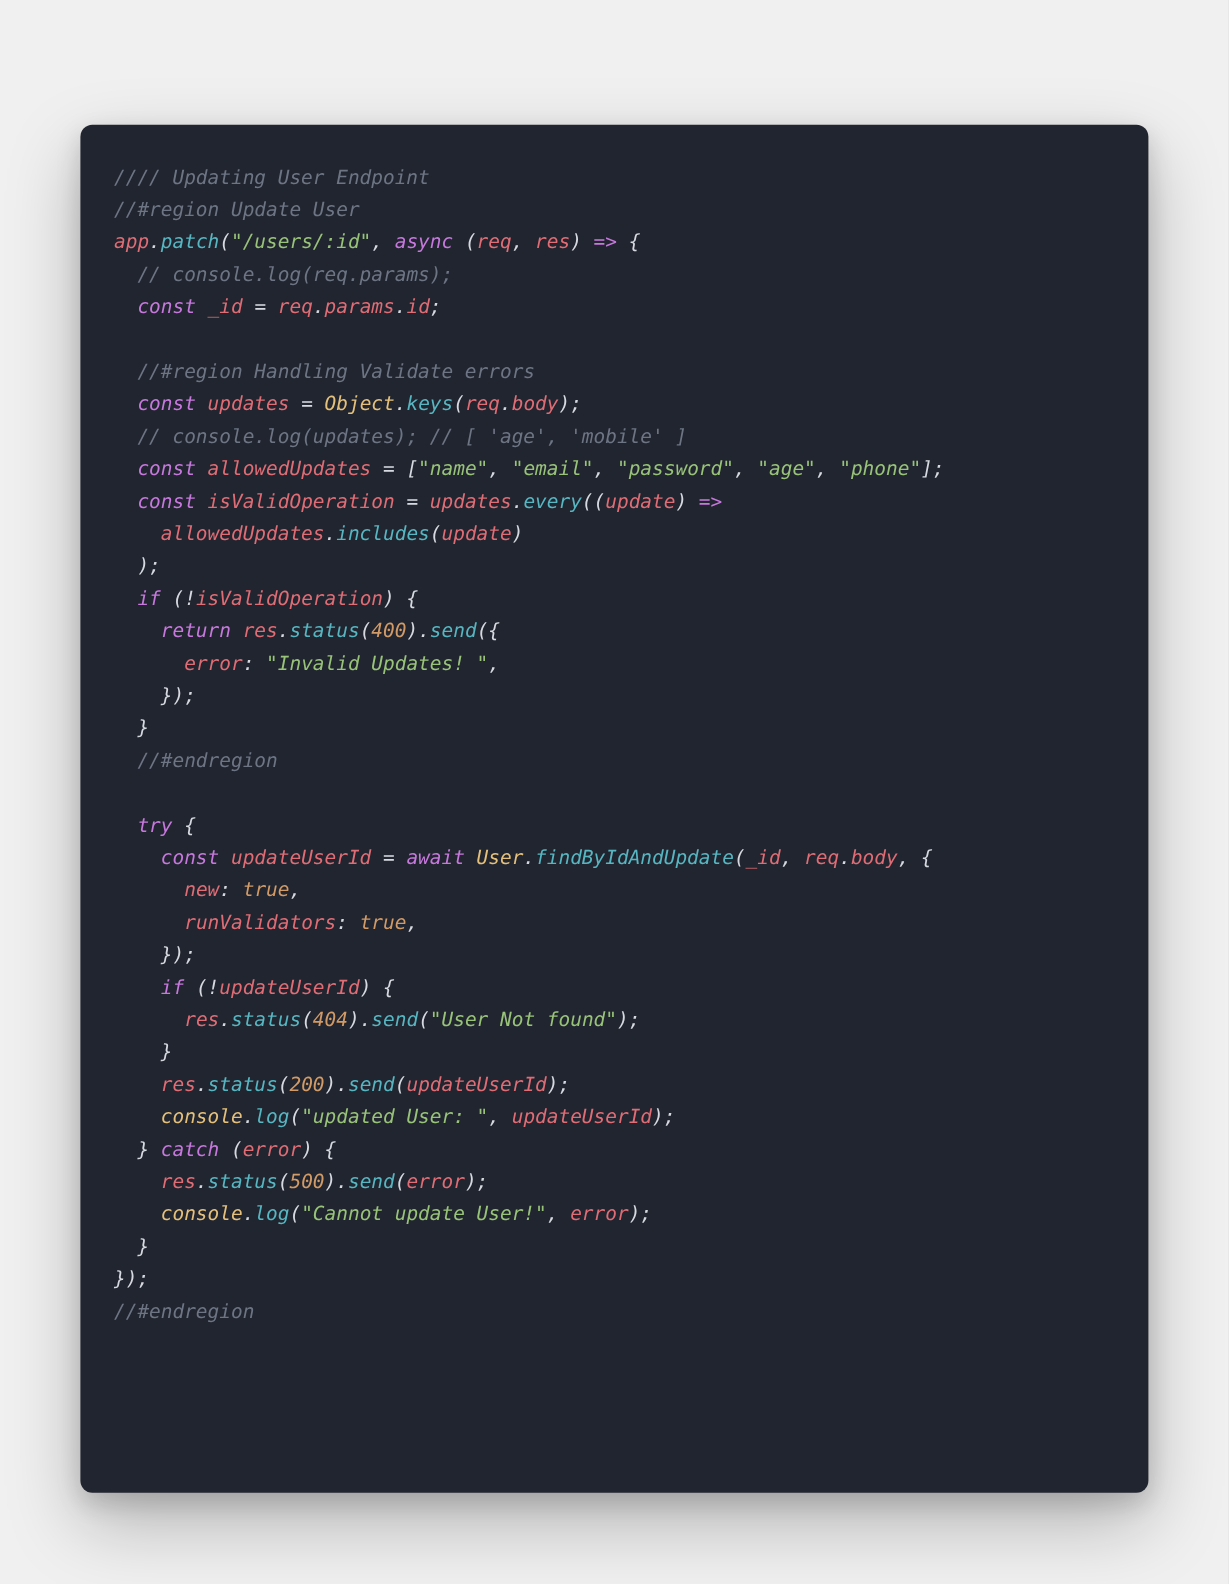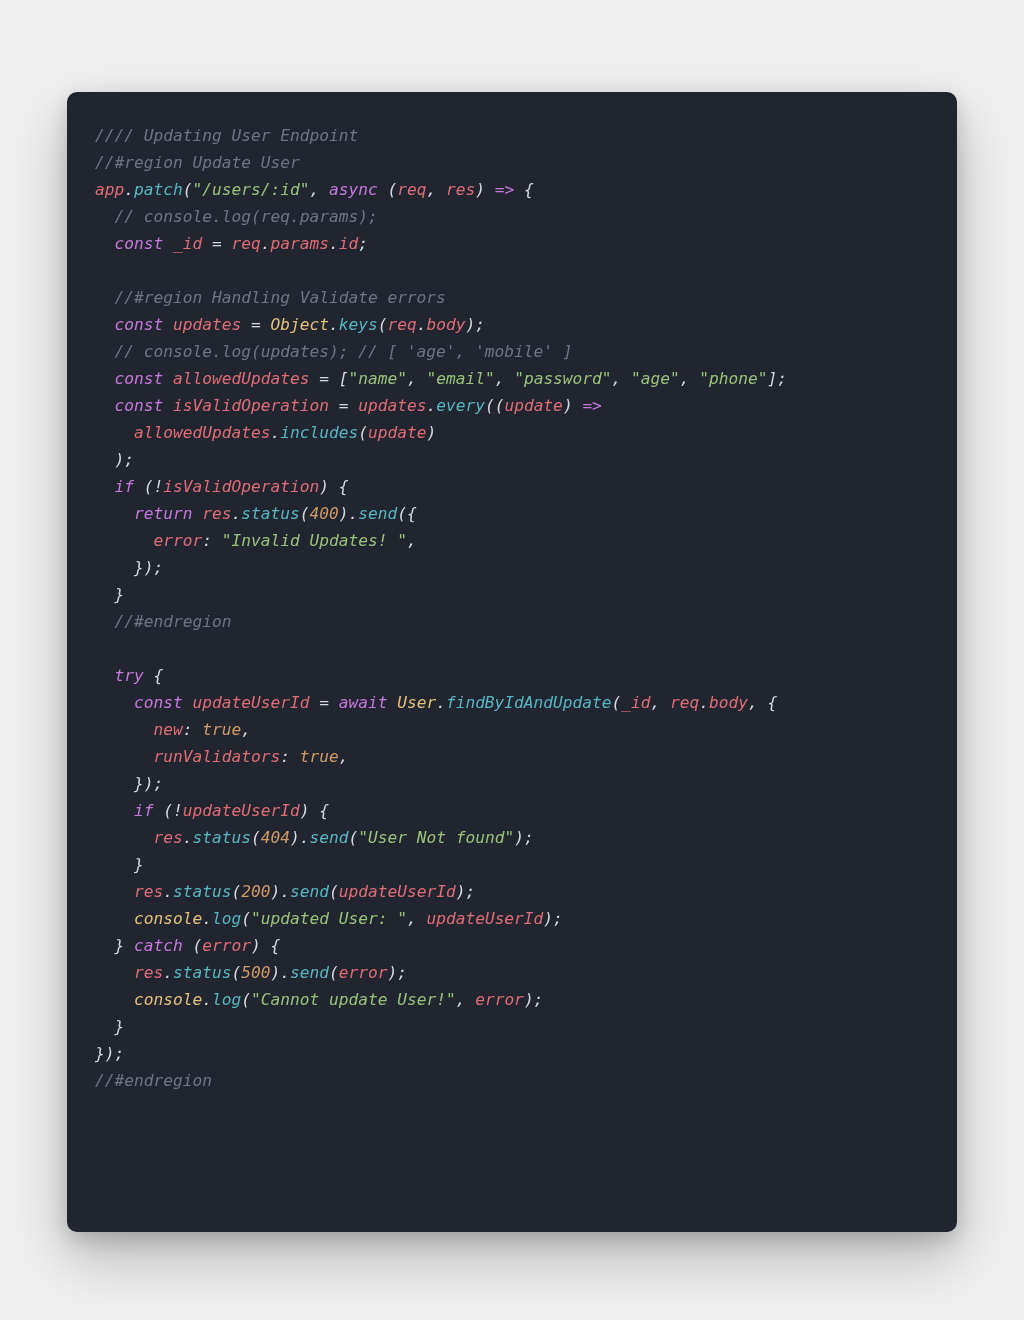--- a/index.html
+++ b/index.html
@@ -6,21 +6,21 @@
     margin: 0;
     padding: 0;
     width: 1024px;
     height: 1320px;
     background: #f0f0f0;
     font-family: "SF Mono", "Consolas", "Menlo", "Monaco", monospace;
   }
   .card {
     position: absolute;
     left: 67px;
-    top: 92px;
+    top: 104px;
     width: 890px;
     height: 1140px;
     background: #21252f;
     border-radius: 10px;
     box-shadow: 0 25px 60px rgba(0,0,0,0.25), 0 8px 20px rgba(0,0,0,0.15);
     box-sizing: border-box;
     padding: 30px 28px 30px 28px;
     overflow: hidden;
   }
   pre.code {

